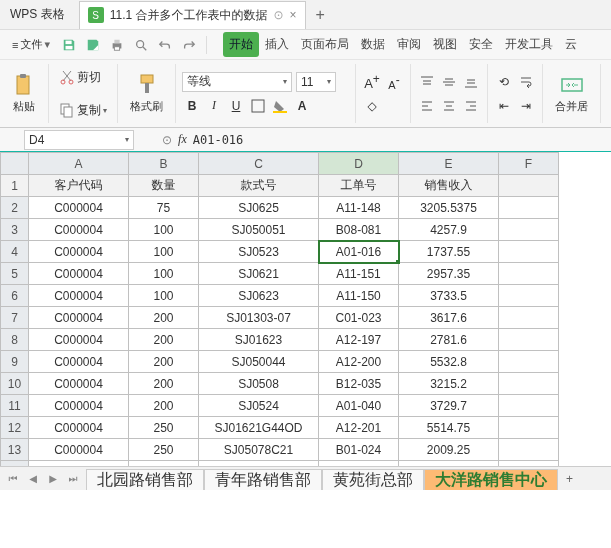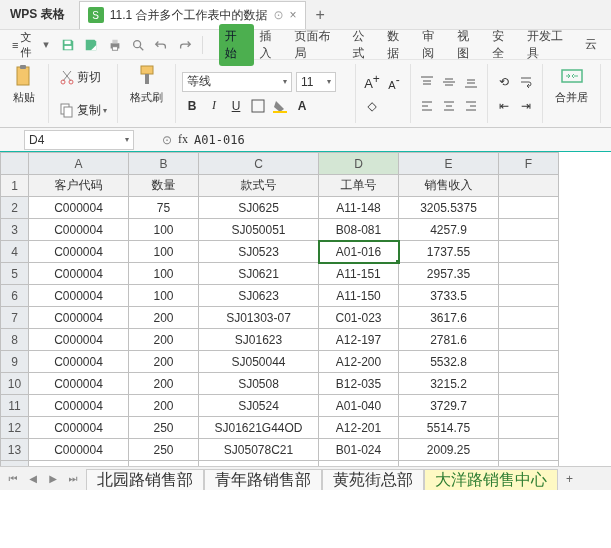--- a/index.html
+++ b/index.html
@@ -1,37 +1,37 @@
 <!DOCTYPE html>
 <html><head>
 <meta charset="utf-8">
 <style>
 *{box-sizing:border-box;margin:0;padding:0;font-family:"Microsoft YaHei",Arial,sans-serif;font-size:12px;color:#333}
 body{background:#fff;width:611px;height:548px;overflow:hidden;user-select:none}
 .ttl{height:30px;background:#f2f2f2;display:flex;align-items:center;border-bottom:1px solid #ddd}
-.app{padding:0 10px;font-weight:700}
+.app{padding:0 10px;font-weight:400}
 .fdoc{display:flex;align-items:center;background:#fff;border:1px solid #ccc;border-bottom:none;height:28px;padding:0 8px;gap:6px;margin-left:4px}
 .fdoc .gi{width:16px;height:16px;background:#4caf4f;border-radius:2px;display:flex;align-items:center;justify-content:center;color:#fff;font-size:10px}
 .fdoc .cx{color:#888;cursor:pointer}
 .plus{padding:0 10px;color:#666;font-size:16px}
 .qat{height:30px;background:#f7f7f7;display:flex;align-items:center;padding:0 8px;gap:6px;border-bottom:1px solid #e5e5e5}
 .qat .mb{display:flex;align-items:center;gap:2px;padding:2px 4px}
 .qat .mb span{font-size:11px}
 .dd{font-size:8px;color:#666}
 .qi{width:18px;height:18px;display:flex;align-items:center;justify-content:center;color:#555}
 .qi svg{width:14px;height:14px}
 .sep{width:1px;height:18px;background:#ddd;margin:0 2px}
 .tabs{display:flex;align-items:center;margin-left:8px}
 .tab{padding:4px 6px;font-size:12px;color:#444;cursor:pointer}
 .tab.act{background:#4caf4f;color:#0f172a;border-radius:3px}
 .ribbon{height:68px;background:#f7f7f7;display:flex;align-items:stretch;border-bottom:1px solid #ccc;padding:4px 0}
 .grp{display:flex;flex-direction:column;justify-content:center;padding:0 6px;border-right:1px solid #e2e2e2}
 .rb{display:flex;align-items:center;gap:2px;padding:2px 4px;cursor:pointer}
 .ric{width:16px;height:16px;display:flex;align-items:center;justify-content:center}
-.big{display:flex;flex-direction:column;align-items:center;padding:0 6px;cursor:pointer;gap:2px;height:100%}
+.big{display:flex;flex-direction:column;align-items:center;justify-content:center;padding:0 6px;cursor:pointer;gap:2px;height:100%}
 .big .ric{width:24px;height:24px}
 .big span{font-size:11px}
 .sel{height:20px;border:1px solid #ccc;background:#fff;display:flex;align-items:center;padding:0 4px;justify-content:space-between}
 .als{display:flex;align-items:center;gap:2px}
 .alb{width:20px;height:20px;display:flex;align-items:center;justify-content:center;cursor:pointer}
 .fbar{height:24px;background:#f7f7f7;display:flex;align-items:center;border-bottom:1px solid #14b8a6}
 .nbox{width:110px;height:20px;border:1px solid #ccc;background:#fff;margin:0 0 0 24px;display:flex;align-items:center;justify-content:space-between;padding:0 4px}
 .fxg{display:flex;align-items:center;gap:6px;margin-left:28px}
 .fxv{margin-left:6px;font-family:monospace;font-size:12px}
 .sheet{position:relative;height:338px;overflow:hidden}
@@ -41,21 +41,21 @@
 th.rh{width:28px;background:#e8ebee}
 td.rh{background:#e8ebee;color:#555;width:28px}
 th.ach{background:#d4e6d4}
 tr.hd td{background:#f2f2f2;font-weight:500}
 .acell{outline:2px solid #2e7d32;outline-offset:-1px;position:relative}
 .acell::after{content:"";position:absolute;right:-3px;bottom:-3px;width:5px;height:5px;background:#2e7d32}
 .stabs{position:absolute;bottom:0;left:0;right:0;height:24px;background:#f2f2f2;display:flex;align-items:center;border-top:1px solid #ccc}
 .nav{display:flex;padding:0 4px;gap:2px}
 .nav div{width:18px;height:18px;display:flex;align-items:center;justify-content:center;color:#888;cursor:pointer;font-size:10px}
 .st{padding:0 10px;height:22px;display:flex;align-items:center;border:1px solid #ccc;border-bottom:none;background:#f8f8f8;margin-top:2px;cursor:pointer;font-size:16px}
-.st.ac{background:#fef9c3;color:#2e7d32;font-weight:400}
+.st.ac{background:#fdba74;color:#2e7d32;font-weight:700}
 .stp{padding:0 8px;color:#666;cursor:pointer}
 </style>
 </head>
 <body>
 
 <div class="ttl">
   <div class="app">WPS 表格</div>
   <div class="fdoc">
     <div class="gi">S</div>
     <span>11.1 合并多个工作表中的数据</span>
@@ -105,21 +105,20 @@
   <div class="qi">
       <svg viewBox="0 0 16 16">
         <path fill="none" stroke="#888" stroke-width="1.5" d="M11 4l3 3-3 3M14 7H6a3 3 0 00-3 3v2"></path>
       </svg>
     </div>
   <div class="sep"></div>
   <div class="tabs" id="mtabs">
       <div class="tab act">开始</div>
       <div class="tab">插入</div>
       <div class="tab">页面布局</div>
-      <div class="tab">公式</div>
       <div class="tab">数据</div>
       <div class="tab">审阅</div>
       <div class="tab">视图</div>
       <div class="tab">安全</div>
       <div class="tab">开发工具</div>
       <div class="tab">云</div>
     </div>
 </div>
 
 <div class="ribbon">
@@ -286,21 +285,21 @@
   </div>
 </div>
 
 <div class="fbar">
   <div class="nbox">
     <span>D4</span>
     <span class="dd">▾</span>
   </div>
   <div class="fxg">
     <span style="color:#888">⊙</span>
-    <span style="font-family:serif">fx</span>
+    <span style="font-style:italic;font-family:serif">fx</span>
   </div>
   <div class="fxv">A01-016</div>
 </div>
 
 <div class="sheet">
   <table id="grid">
       <tbody>
         <tr>
           <th class="rh" style="width:28px"></th>
           <th class="" style="width:100px">A</th>

